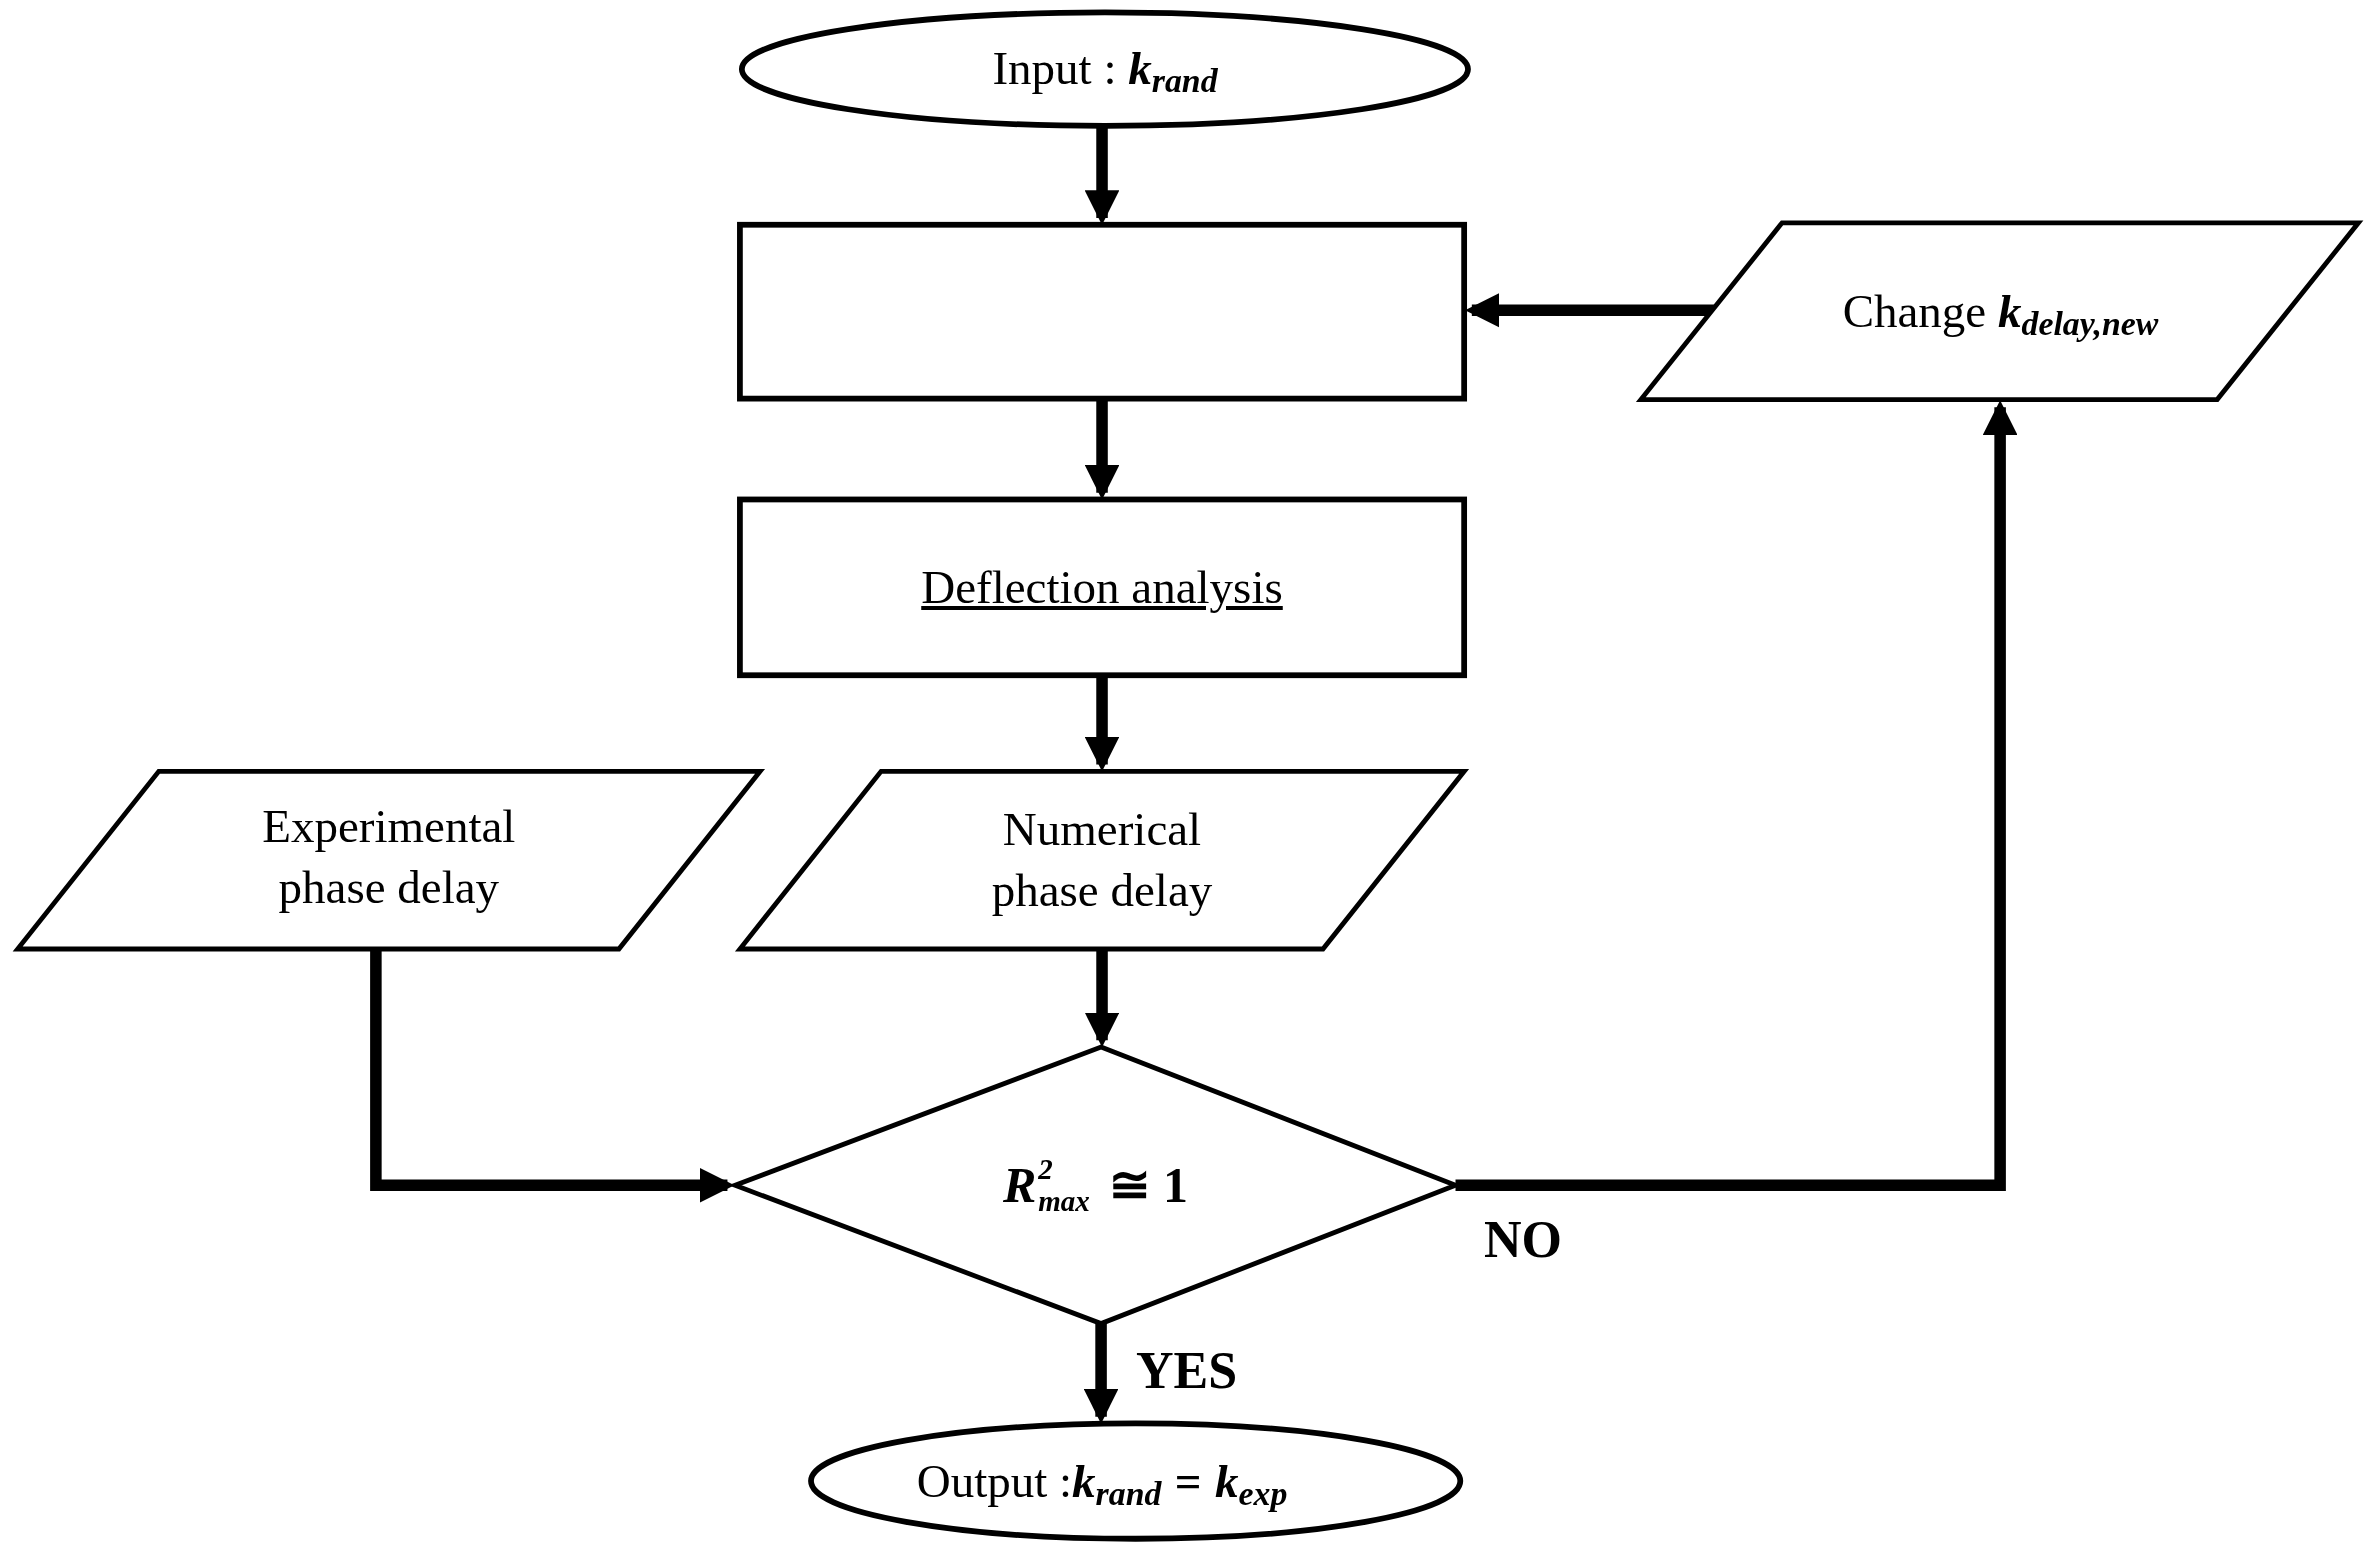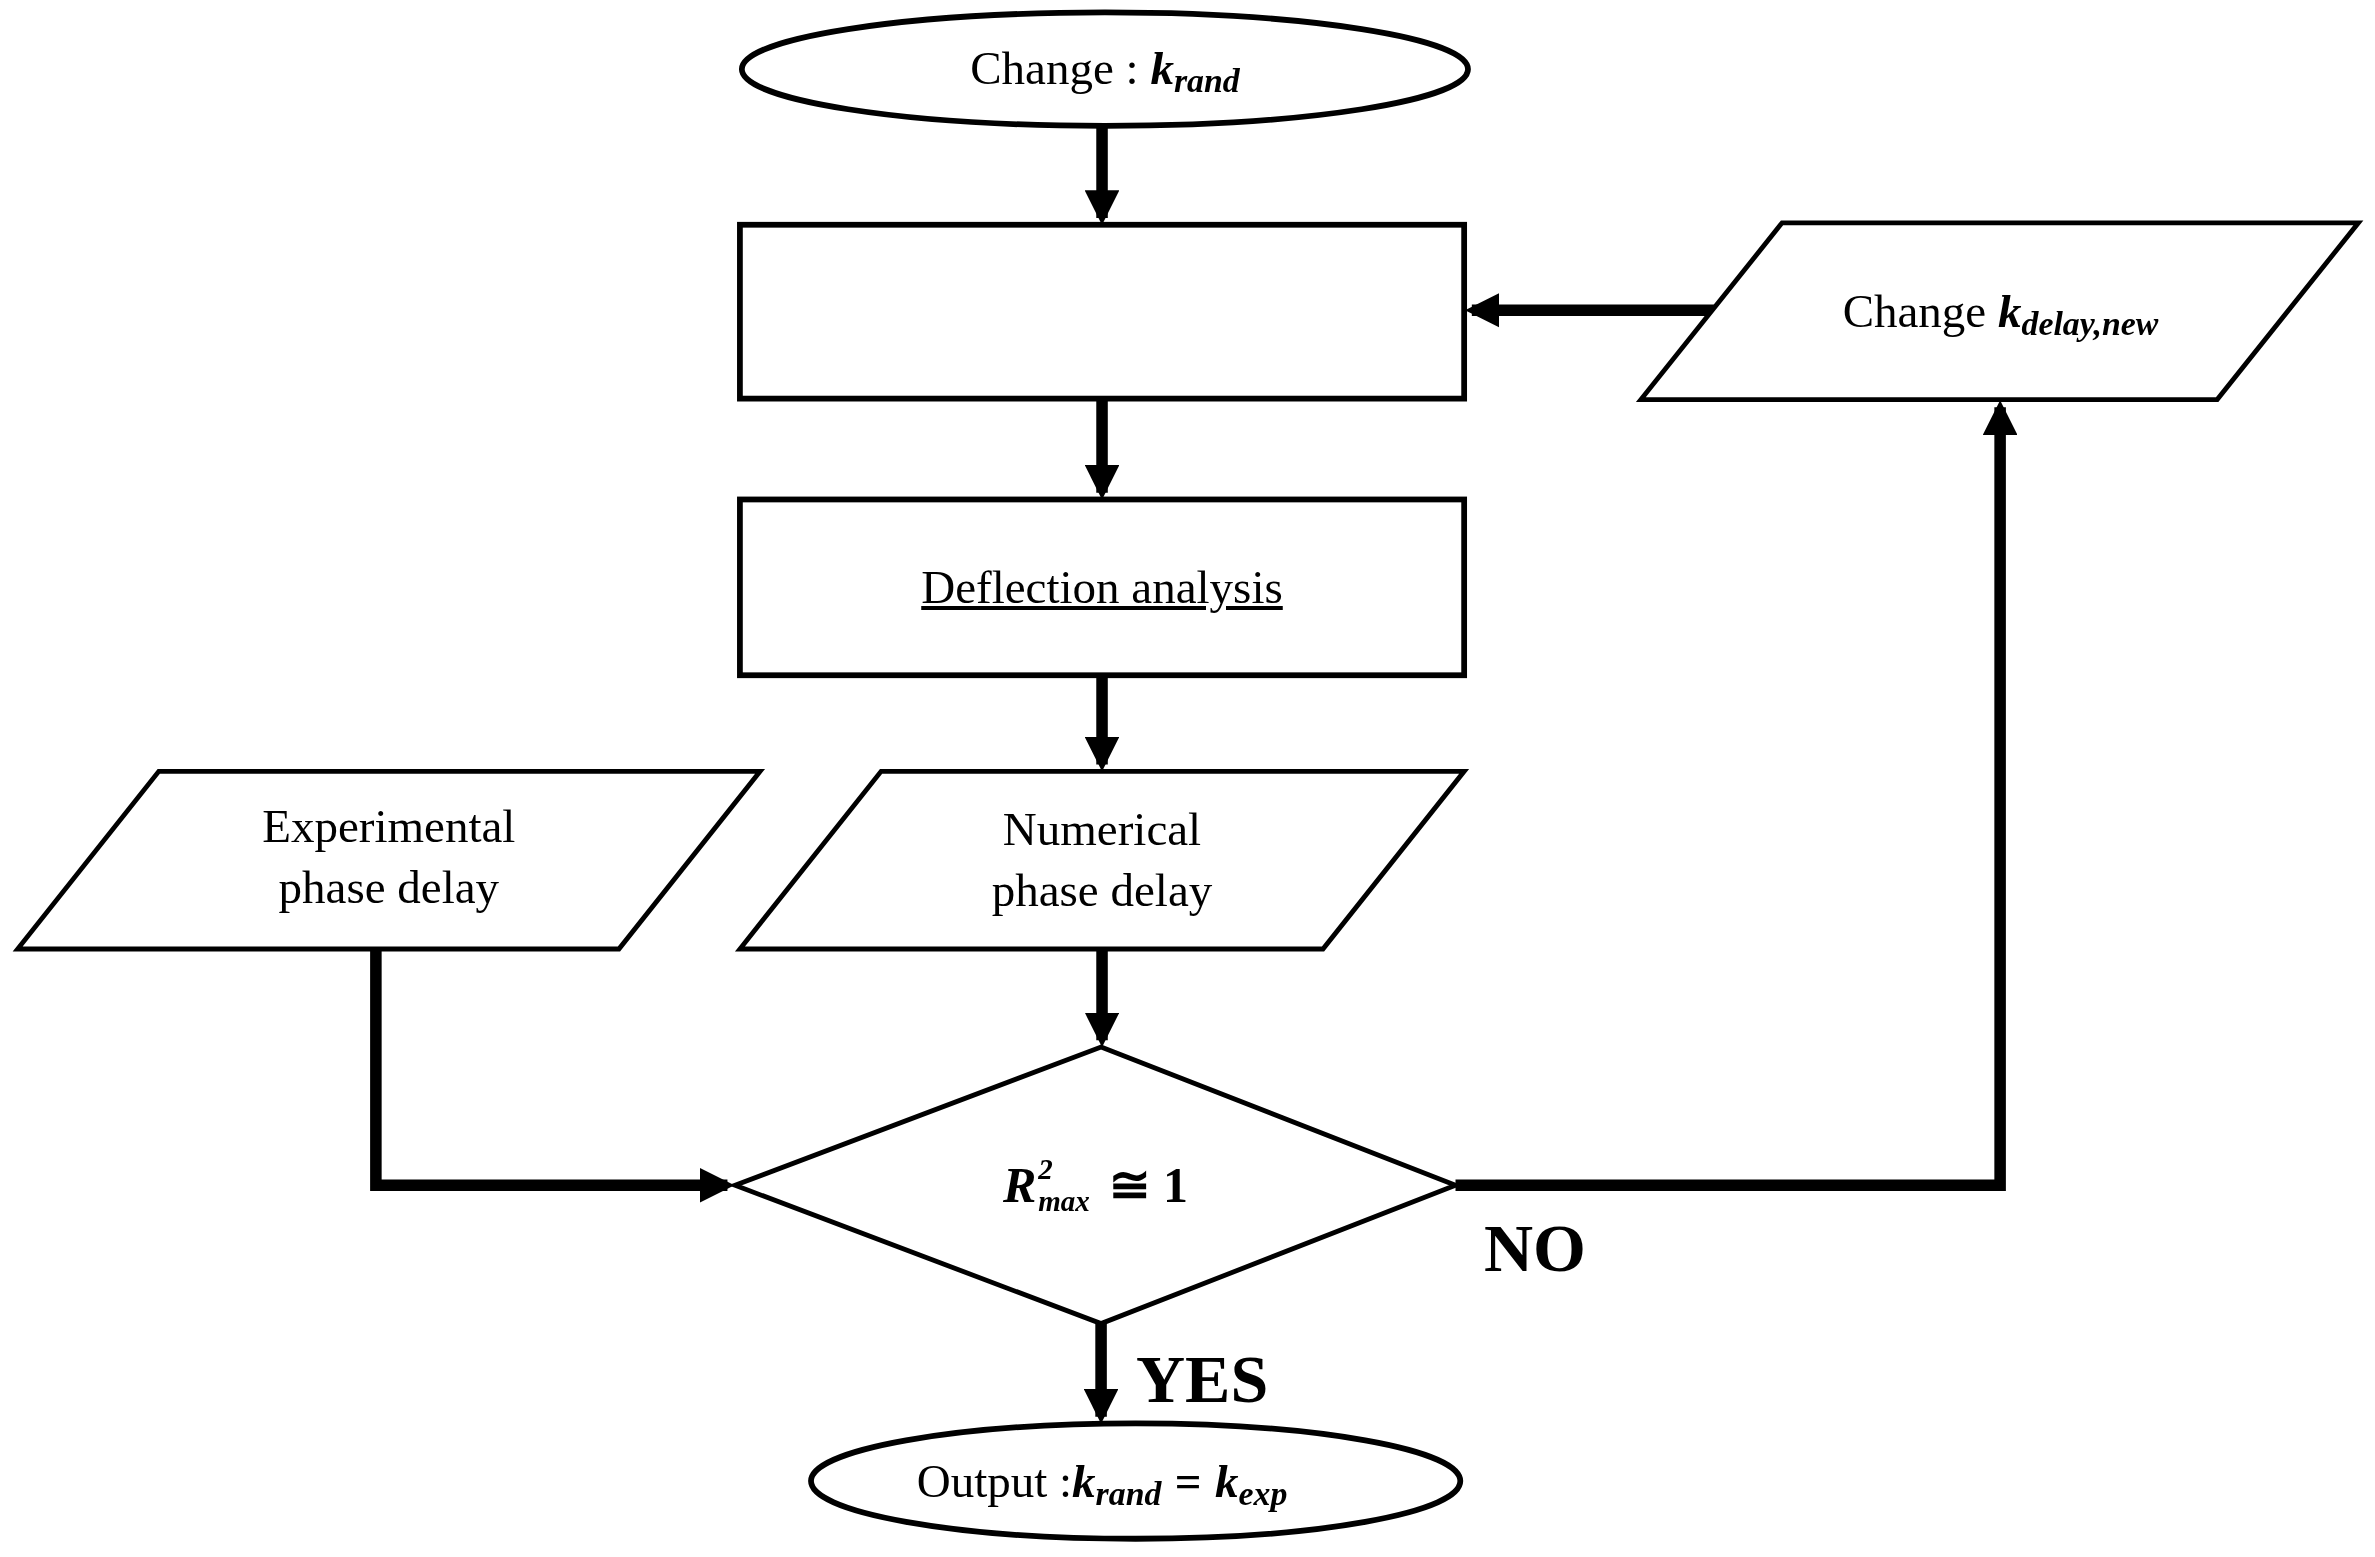--- a/index.html
+++ b/index.html
@@ -25,21 +25,21 @@
   .mvar{font-style:italic;font-weight:bold;}
   sub.msub{font-size:0.72em;font-style:italic;font-weight:bold;vertical-align:-0.25em;line-height:0;}
   .supsub{
     display:inline-flex;flex-direction:column;align-items:flex-start;justify-content:center;
     font-size:0.58em;line-height:1.08;vertical-align:-0.55em;
     font-style:italic;font-weight:bold;margin-left:1.9px;
   }
   .cond{margin-left:19px;font-weight:bold;}
   .meq{font-style:normal;font-weight:bold;margin:0 13.4px;}
   .floating-label{
-    position:absolute;font-size:68px;font-weight:bold;line-height:1;z-index:2;
+    position:absolute;font-size:52px;font-weight:bold;line-height:1;z-index:2;
     font-family:"Liberation Serif", serif;
   }
 </style>
 </head>
 <body>
 
 <div class="canvas">
 
   <svg width="2376" height="1557" viewBox="0 0 2473 1621">
     <defs>
@@ -62,21 +62,21 @@
     <rect class="shape" x="770" y="520" width="754" height="183"></rect>
     <path class="shape thin" d="M917,803 L1524,803 L1377,988 L770,988 Z"></path>
     <path class="shape thin" d="M165,803 L791,803 L644,988 L18,988 Z"></path>
     <path class="shape thin" d="M1146,1090 L1515,1234 L1146,1378 L765,1234 Z"></path>
     <ellipse class="shape" cx="1182" cy="1542" rx="338" ry="60"></ellipse>
     <path class="shape thin" d="M1855,232 L2455,232 L2308,416 L1708,416 Z"></path>
   </svg>
 
   <div class="label" style="left:742px;top:12.5px;width:726px;height:113px;">
     <div>
-      <span>Change : </span><span class="mvar">k</span><sub class="msub">rand</sub>
+      <span>Input : </span><span class="mvar">k</span><sub class="msub">rand</sub>
     </div>
   </div>
 
 
   <div class="label" style="left:740px;top:500px;width:724px;height:176px;text-decoration:underline;">
     <div>Deflection analysis</div>
   </div>
 
   <div class="label" style="left:740px;top:771px;width:724px;height:178px;">
     <div>Numerical</div>

